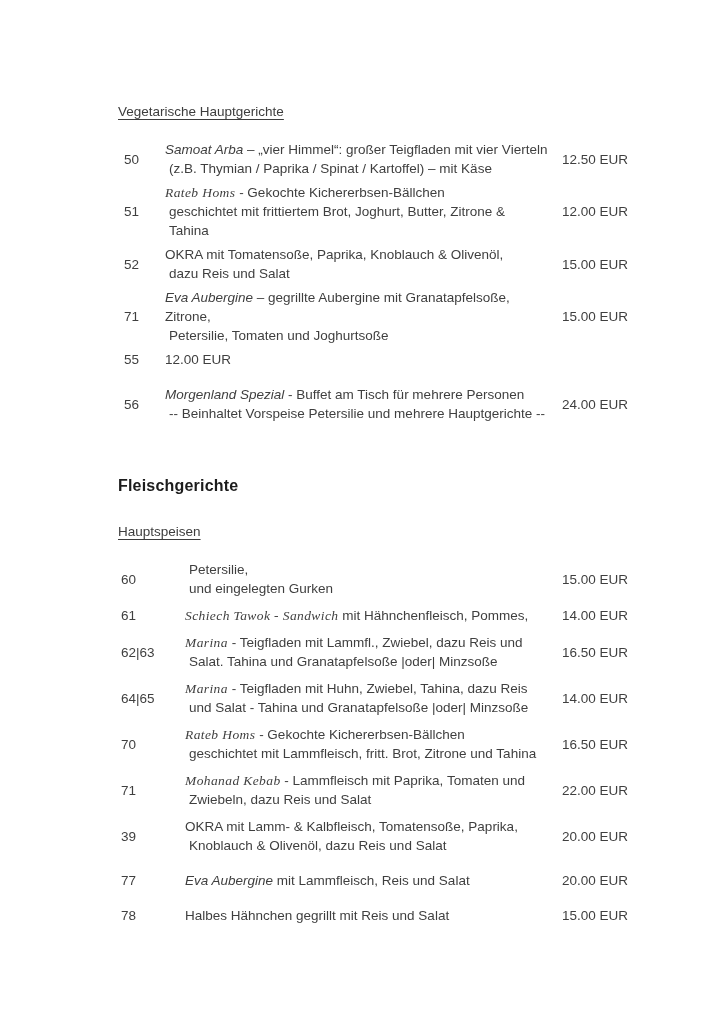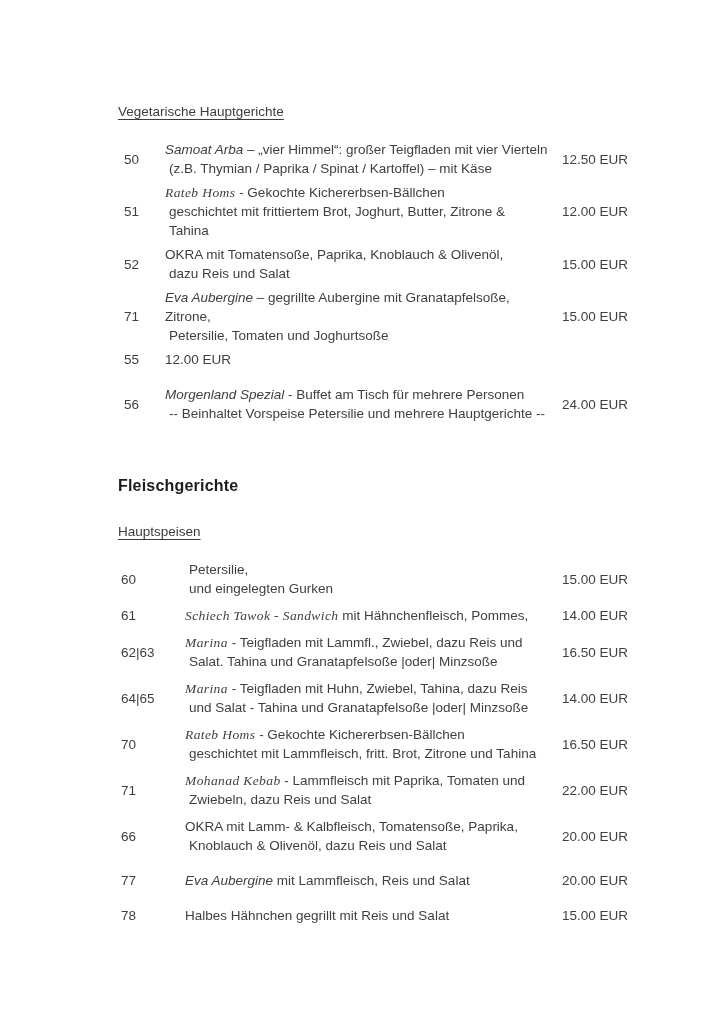--- a/index.html
+++ b/index.html
@@ -170,21 +170,21 @@
           </div>
           <div class="menu-item">
             <span class="item-number">71</span>
             <div class="item-desc">
               <div class="first-line"><span class="name-script">Mohanad Kebab</span><span class="line-rest"> - Lammfleisch mit Paprika, Tomaten und</span></div>
               <div class="extra-line">Zwiebeln, dazu Reis und Salat</div>
             </div>
             <span class="item-price">22.00 EUR</span>
           </div>
           <div class="menu-item">
-            <span class="item-number">66</span>
+            <span class="item-number">39</span>
             <div class="item-desc">
               <div class="first-line"><span class="line-rest">OKRA mit Lamm- &amp; Kalbfleisch, Tomatensoße, Paprika,</span></div>
               <div class="extra-line">Knoblauch &amp; Olivenöl, dazu Reis und Salat</div>
             </div>
             <span class="item-price">20.00 EUR</span>
           </div>
           <div class="menu-item gap-before">
             <span class="item-number">77</span>
             <div class="item-desc">
               <div class="first-line"><span class="name-italic">Eva Aubergine</span><span class="line-rest"> mit Lammfleisch, Reis und Salat</span></div>

